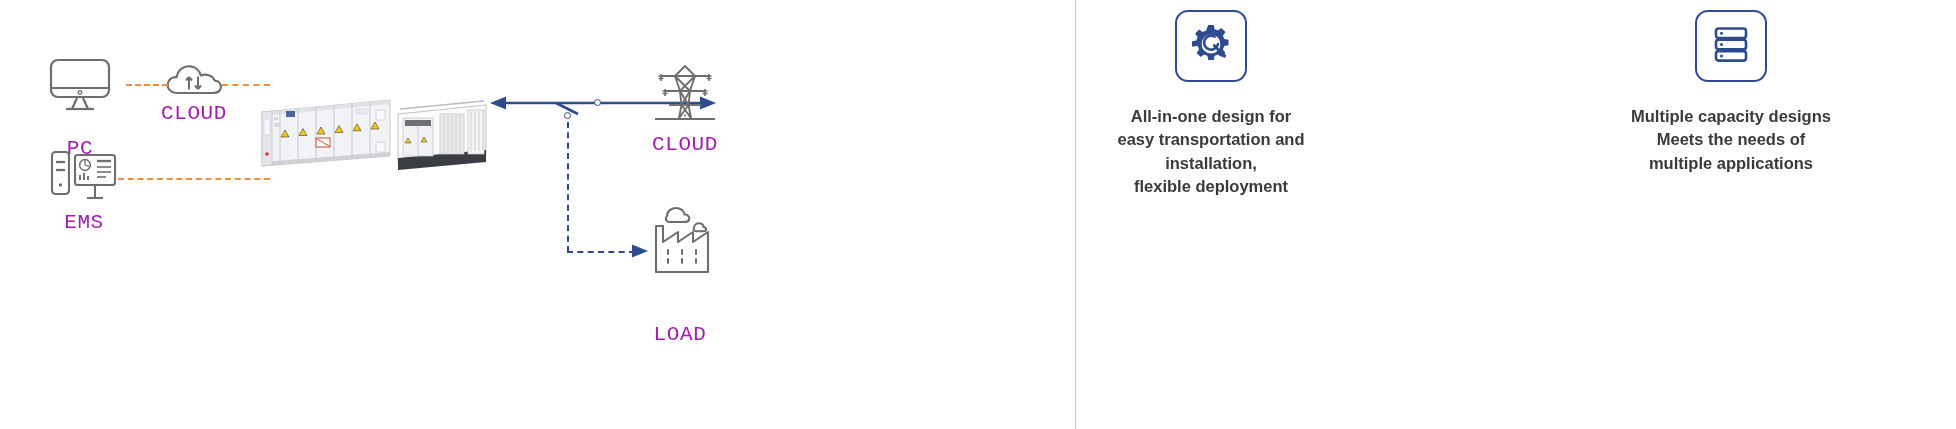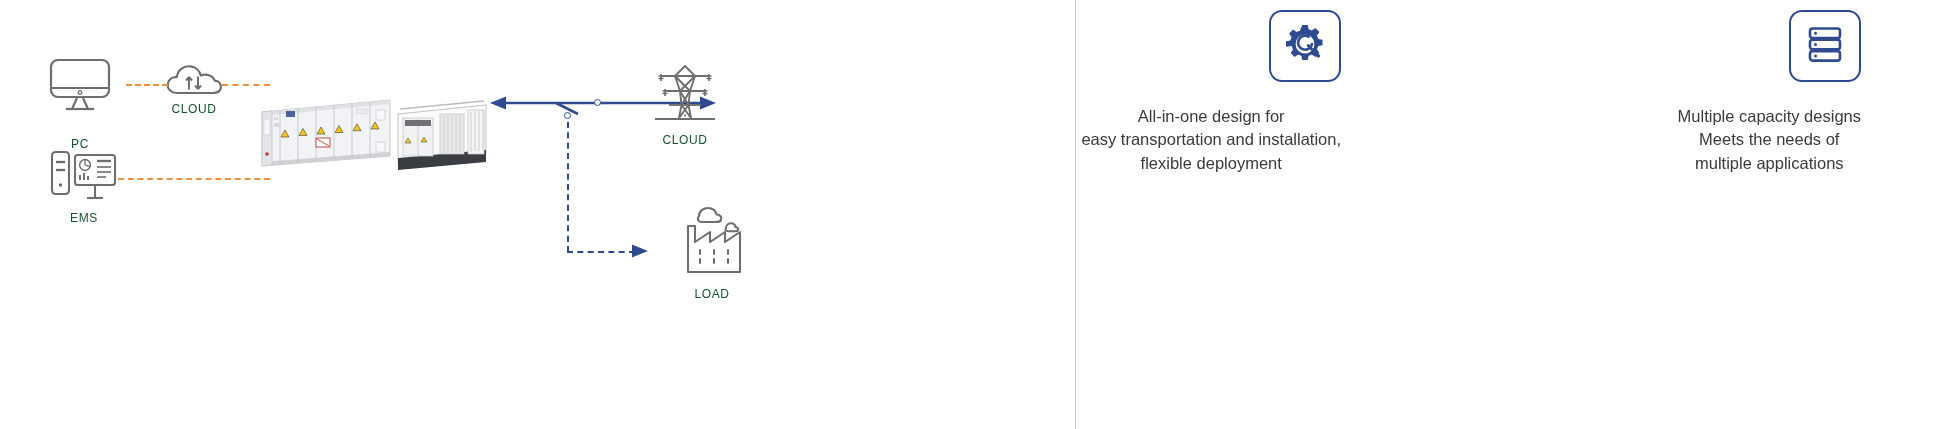--- a/index.html
+++ b/index.html
@@ -10,22 +10,22 @@
     overflow:hidden;
     position:relative;
   }
   .page{position:relative;width:1956px;height:429px;}
 
   
   .diagram{position:absolute;left:0;top:0;width:1075px;height:429px;}
 
   .node{position:absolute;display:flex;flex-direction:column;align-items:center;}
   .node-label{
-    margin-top:5px;font-size:12px;color:#14532d;letter-spacing:.6px;
-    white-space:nowrap;font-family:Liberation Sans, sans-serif;
+    margin-top:5px;font-size:21px;color:#a21caf;letter-spacing:.6px;
+    white-space:nowrap;font-family:Liberation Mono, monospace;
   }
   .node-label.cloud-lbl{margin-top:1px;}
 
   
   .dashlink{
     position:absolute;height:0;border-top:2.4px dashed #ef8f3c;
   }
 
   
   .bluedash-v{position:absolute;width:0;border-left:2.6px dashed #2f4b8f;}
@@ -41,21 +41,21 @@
 
   
   .divider{
     position:absolute;left:1075px;top:0;width:1px;height:429px;
     background:#c9c9c9;
   }
 
   
   .features{position:absolute;left:1076px;top:0;width:880px;height:429px;}
   .feature{
-    position:absolute;display:flex;flex-direction:column;align-items:flex-end;
+    position:absolute;display:flex;flex-direction:column;align-items:center;font-weight:bold;
   }
   .icon-box{
     width:72px;height:72px;border:2.3px solid #2f4b8f;border-radius:13px;
     background:#ffffff;display:flex;align-items:center;justify-content:center;
     box-sizing:border-box;
   }
   .feat-text{
     margin-top:23px;text-align:center;font-size:16.5px;line-height:1.42;
     color:#3a3a3a;font-family:"Liberation Sans", sans-serif;white-space:pre-line;
   }
@@ -234,21 +234,21 @@
           <g fill="#6e6e6e">
             <circle cx="34" cy="53.5" r="1.1"></circle>
               <circle cx="38" cy="53.5" r="1.1"></circle>
               <circle cx="42" cy="53.5" r="1.1"></circle>
           </g>
         </svg>
       </span>
       <span class="node-label">CLOUD</span>
     </div>
 
-    <div class="node" style="left:672px;top:202px;width:80px;">
+    <div class="node" style="left:640px;top:202px;width:80px;gap:36px;">
       <span>
         <svg width="76" height="76" viewBox="0 0 76 76">
           <g fill="none" stroke="#6e6e6e" stroke-width="2.1" stroke-linejoin="round" stroke-linecap="round">
             <path d="M25 14 C25 9 29.5 6 34 6 C38.5 6 42 9 42.6 12.5 C46.5 12.5 48 15.5 47 18 C46.3 19.7 44 20 42 20 L28 20 C24.5 20 22.5 17.5 25 14 Z"></path>
             <path d="M52 26 C52 23 54.5 21.3 57 21.3 C59.5 21.3 61.2 23 61.5 25 C63.6 25 64.5 26.7 64 28 C63.6 29 62.3 29.2 61.2 29.2 L54 29.2 C52 29.2 50.8 27.8 52 26 Z"></path>
             <path d="M14 70 L14 24 L21 24 L21 40 L36 30 L36 40 L51 30 L51 40 L66 30 L66 70 Z"></path>
           </g>
           <g stroke="#6e6e6e" stroke-width="2" stroke-linecap="round">
             <line x1="26" y1="48" x2="26" y2="52"></line>
               <line x1="26" y1="57" x2="26" y2="61"></line>

